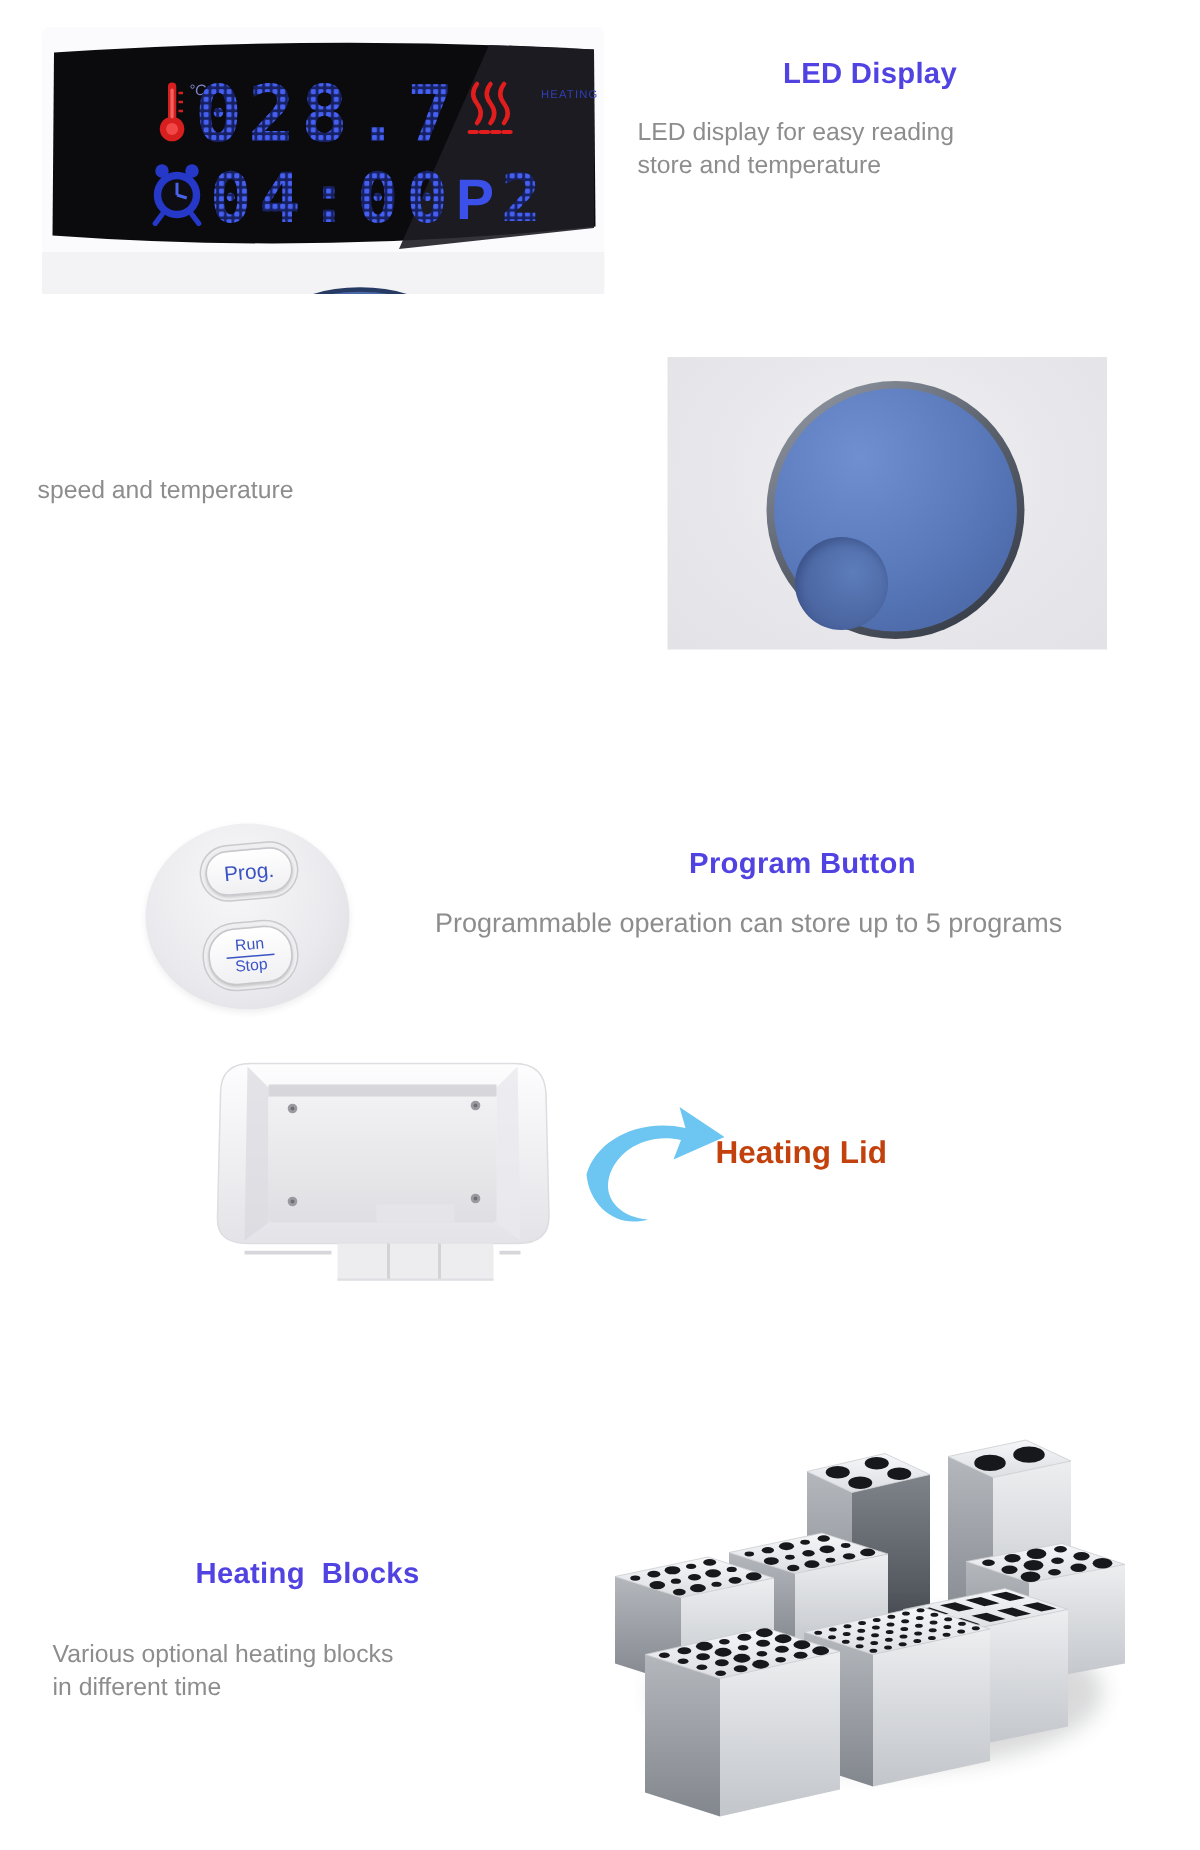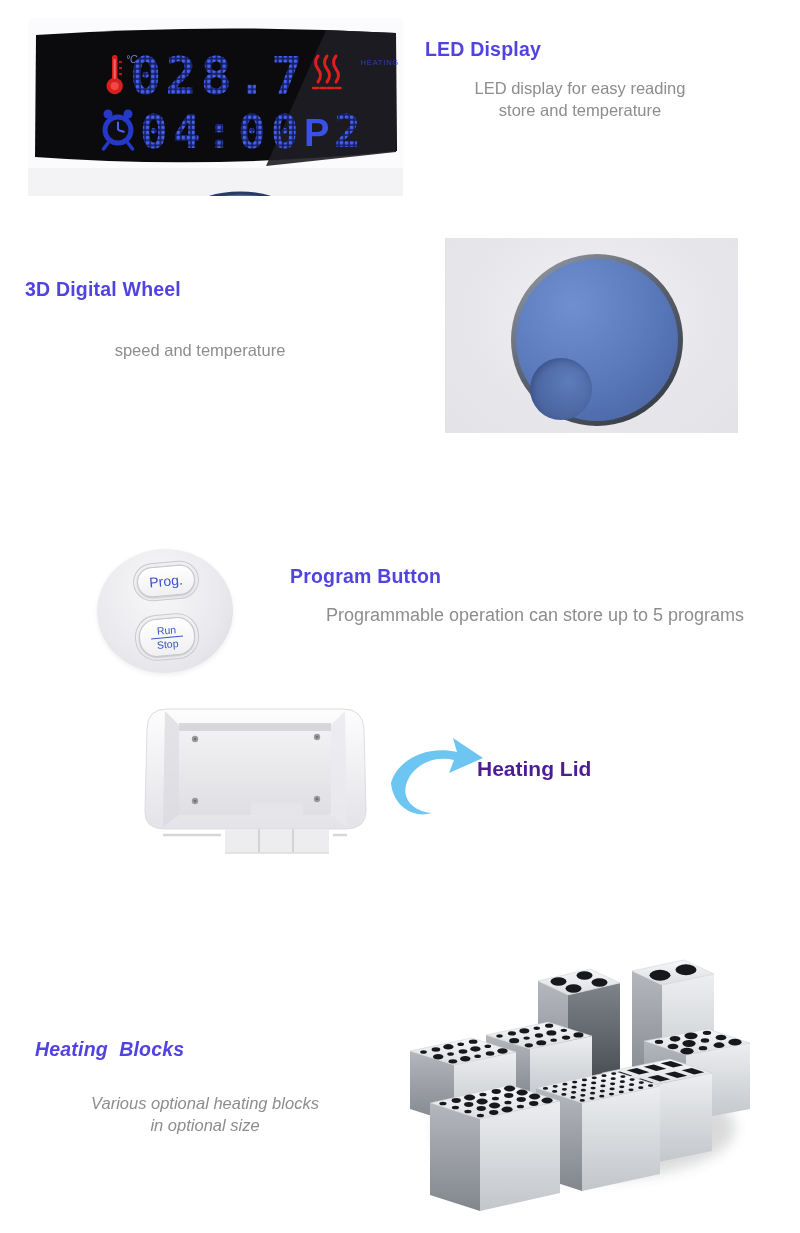--- a/index.html
+++ b/index.html
@@ -1,26 +1,26 @@
 <!DOCTYPE html>
 <html><head>
 <meta charset="utf-8">
 <style>
   html,body{margin:0;padding:0;}
   body{width:800px;height:1233px;background:#ffffff;font-family:"Liberation Sans","DejaVu Sans",sans-serif;position:relative;overflow:hidden;}
   .abs{position:absolute;}
-  .sec-title{margin:0;color:#5143e2;font-size:19.5px;font-weight:700;text-align:left;white-space:pre-wrap;letter-spacing:.2px;}
-  .sec-desc{margin:16px 0 0 0;color:#8d8d8d;font-size:16.5px;line-height:1.34;text-align:center;}
+  .sec-title{margin:0;color:#5143e2;font-size:19.5px;font-weight:700;text-align:center;white-space:pre-wrap;letter-spacing:.2px;}
+  .sec-desc{margin:16px 0 0 0;color:#8d8d8d;font-size:16.5px;line-height:1.34;text-align:left;}
   .txt-led{left:425px;top:38px;width:310px;}
   .txt-wheel{left:25px;top:278px;width:350px;}
   .txt-prog{left:290px;top:565px;width:490px;}
   .txt-prog .sec-desc{font-size:18px;margin-top:15px;}
-  .txt-blocks{left:35px;top:1038px;width:340px;font-style:italic;}
+  .txt-blocks{left:35px;top:1038px;width:340px;}
   .txt-blocks .sec-desc{margin-top:31px;}
-  .lid-label{left:477px;top:757px;font-size:21px;font-weight:700;color:#4c1d95;}
+  .lid-label{left:477px;top:757px;font-size:21px;font-weight:700;color:#c2410c;}
   
   .photo-led{left:28px;top:18px;width:375px;height:178px;}
   .photo-wheel{left:445px;top:238px;width:293px;height:195px;background:radial-gradient(ellipse at 50% 40%,#f1f1f4 0%,#e7e7eb 60%,#e2e2e7 100%);overflow:hidden;}
   .wheel-rim{position:absolute;left:66px;top:16px;width:172px;height:172px;border-radius:50%;background:linear-gradient(145deg,#9aa0aa 0%,#5c636f 45%,#2f3540 100%);}
   .wheel-face{position:absolute;left:5px;top:5px;width:162px;height:162px;border-radius:50%;background:radial-gradient(circle at 35% 28%,#6f8fd0 0%,#5a7abc 50%,#4b68a6 85%,#45609c 100%);}
   .wheel-dimple{position:absolute;left:14px;top:99px;width:62px;height:62px;border-radius:50%;background:radial-gradient(circle at 62% 38%,#5c7cba 0%,#4a649f 70%,#48629c 100%);box-shadow:inset 2px 3px 6px rgba(10,20,60,.22);}
   .photo-prog{left:97px;top:549px;width:136px;height:124px;}
   .prog-oval{position:absolute;left:0;top:0;width:100%;height:100%;border-radius:50%;background:radial-gradient(ellipse at 45% 32%,#f7f7f9 0%,#eaeaee 60%,#dbdbe0 95%);box-shadow:0 2px 5px rgba(0,0,0,.07);transform:rotate(-2deg);}
   .hw-btn{position:absolute;display:flex;align-items:center;justify-content:center;background:linear-gradient(180deg,#ffffff,#f0f0f3);border:1px solid #c6c6cb;box-shadow:0 1px 2px rgba(0,0,0,.18),inset 0 1px 0 #ffffff,0 0 0 3px #efeff2,0 0 0 4px #c9c9ce;color:#3a53c4;transform:rotate(-5deg);}
   .btn-prog{left:40px;top:17px;width:56px;height:28px;border-radius:15px;font-size:14px;font-weight:500;}
@@ -87,21 +87,20 @@
     <text x="306" y="129" font-family="DejaVu Sans Mono, monospace" font-weight="bold" font-size="44" fill="#172162">2</text>
     <text x="306" y="129" font-family="DejaVu Sans Mono, monospace" font-weight="bold" font-size="44" fill="url(#dm)">2</text>
   </svg>
 </div>
 <div class="abs txt-led">
   <h3 class="sec-title">LED Display</h3>
   <p class="sec-desc"><span>LED display for easy reading</span><br><span>store and temperature</span></p>
 </div>
 
 <div class="abs txt-wheel">
-  <h3 class="sec-title">3D Digital Wheel</h3>
   <p class="sec-desc"><br><span>speed and temperature</span></p>
 </div>
 <div class="abs photo-wheel">
   <div class="wheel-rim">
     <div class="wheel-face">
       <div class="wheel-dimple"></div>
     </div>
   </div>
 </div>
 
@@ -158,21 +157,21 @@
 </div>
 <div class="abs arrow-wrap">
   <svg width="100" height="88" viewBox="0 0 100 88">
     <path d="M8,48 C14,26 42,10 74,17 L70,3 L100,23 L66,38 L71,25 C48,20 28,32 23,50 C19,66 33,77 49,78 C29,84 10,70 8,48 Z" fill="#6cc6f1"></path>
   </svg>
 </div>
 <div class="abs lid-label">Heating Lid</div>
 
 <div class="abs txt-blocks">
   <h3 class="sec-title">Heating  Blocks</h3>
-  <p class="sec-desc"><span>Various optional heating blocks</span><br><span>in optional size</span></p>
+  <p class="sec-desc"><span>Various optional heating blocks</span><br><span>in different time</span></p>
 </div>
 <div class="abs photo-blocks">
   <svg id="blocks-svg" width="400" height="290" viewBox="0 0 400 290">
       <defs>
         <linearGradient id="gTop" x1="0" y1="0" x2="0" y2="1">
           <stop offset="0" stop-color="#f6f7f9"></stop>
           <stop offset="1" stop-color="#dcdee2"></stop>
         </linearGradient>
         <linearGradient id="gL" x1="0" y1="0" x2="0" y2="1">
           <stop offset="0" stop-color="#b4b8bd"></stop>

